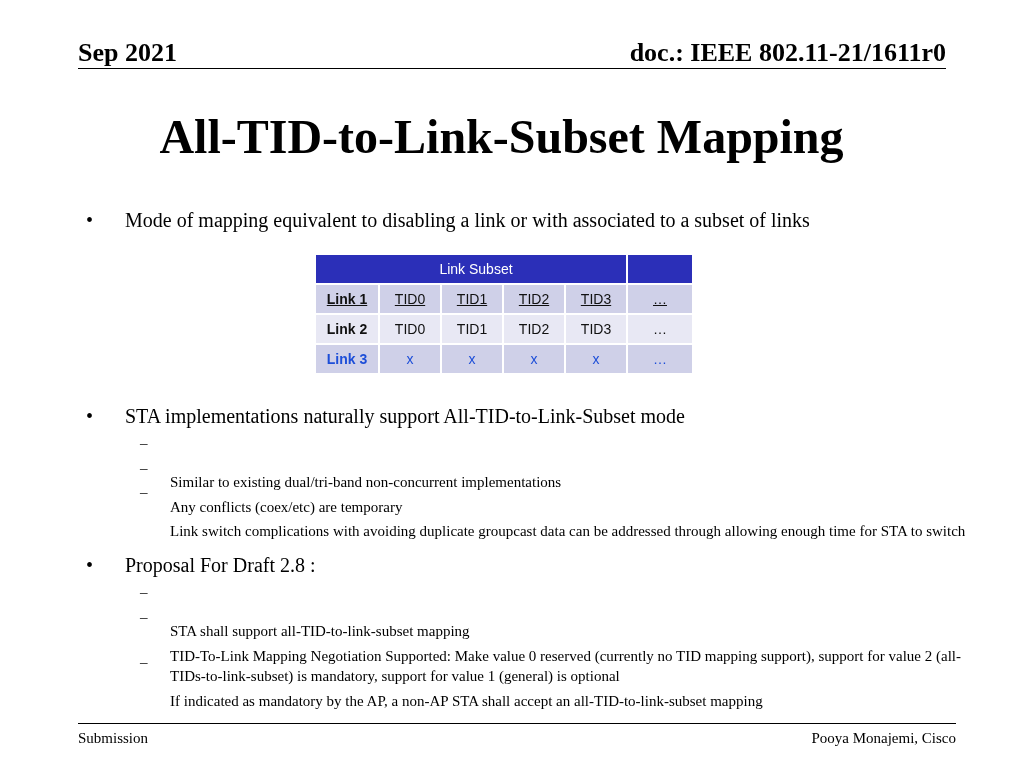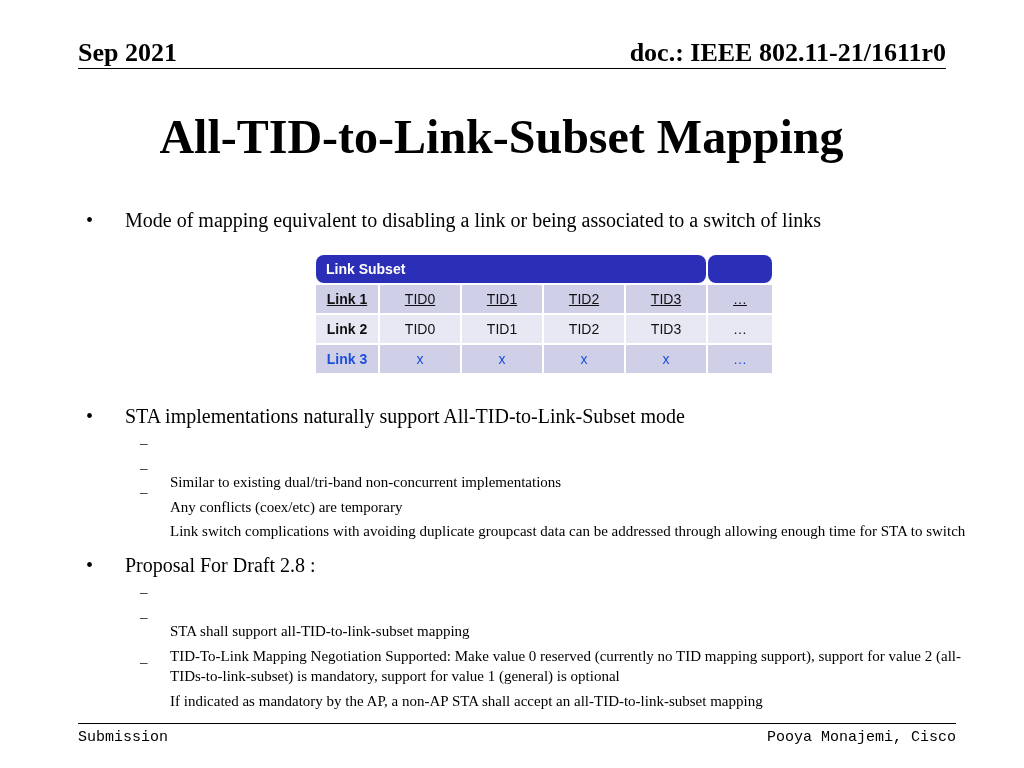--- a/index.html
+++ b/index.html
@@ -77,58 +77,56 @@
     }
     table.lt td {
       height: 28px;
       padding: 0;
       text-align: center;
       color: #111;
     }
     table.lt tr.hdr td {
       background: #2b2fb8;
       color: #fff;
-      font-weight: bold;
-      text-align: left;
+      font-weight: normal;
+      text-align: center;
       padding-left: 10px;
-      border-radius: 8px;
     }
     table.lt tr.hdr td.blank { padding-left: 0; }
     table.lt tr.r1 td { background: #cfd0e8; text-decoration: underline; }
     table.lt tr.r2 td { background: #e8e8f4; }
     table.lt tr.r3 td { background: #cfd0e8; color: #1d4ed8; }
     table.lt td.rowhead { font-weight: bold; width: 62px; }
-    table.lt td.c { width: 80px; }
+    table.lt td.c { width: 60px; }
     table.lt td.last { width: 64px; }
     .footer {
       position: absolute;
       left: 78px; top: 723px;
       width: 878px; height: 28px;
       border-top: 1.5px solid #000;
       font-size: 15px;
       line-height: 24px;
-      font-family: Liberation Mono, monospace;
     }
     .footer .left { position: absolute; left: 0; top: 2px; }
     .footer .center { position: absolute; left: 0; width: 878px; text-align: center; top: 2px; }
     .footer .right { position: absolute; right: 0; top: 2px; }
   </style>
 </head>
 <body>
 
 <div class="header">
   <span class="header-text">Sep 2021</span>
   <span class="header-text">doc.: IEEE 802.11-21/1611r0</span>
 </div>
 
 <div class="title">All-TID-to-Link-Subset Mapping</div>
 
 <div class="bullet" style="top:207px;">
   <span class="dot">•</span>
-  <span class="text">Mode of mapping equivalent to disabling a link or being associated to a switch of links</span>
+  <span class="text">Mode of mapping equivalent to disabling a link or with associated to a subset of links</span>
 </div>
 
 <table class="lt">
   <tbody>
       <tr class="hdr">
     <td colspan="5">Link Subset</td>
     <td class="blank"></td>
   </tr>
   <tr class="r1">
     <td class="rowhead">Link 1</td>

